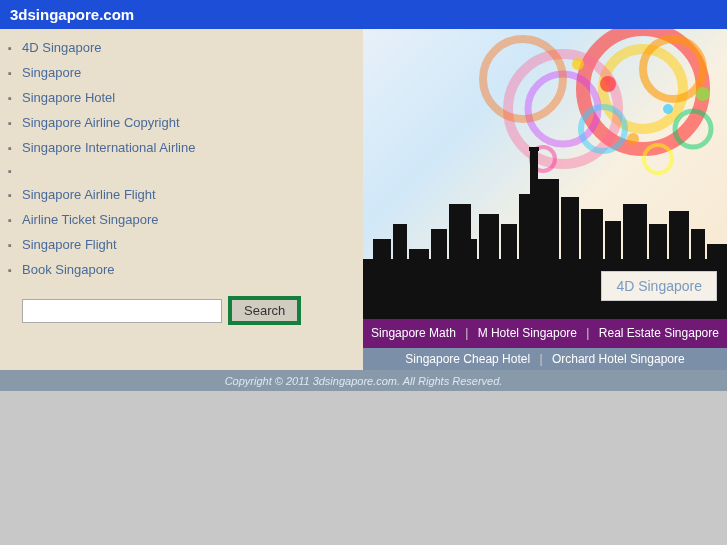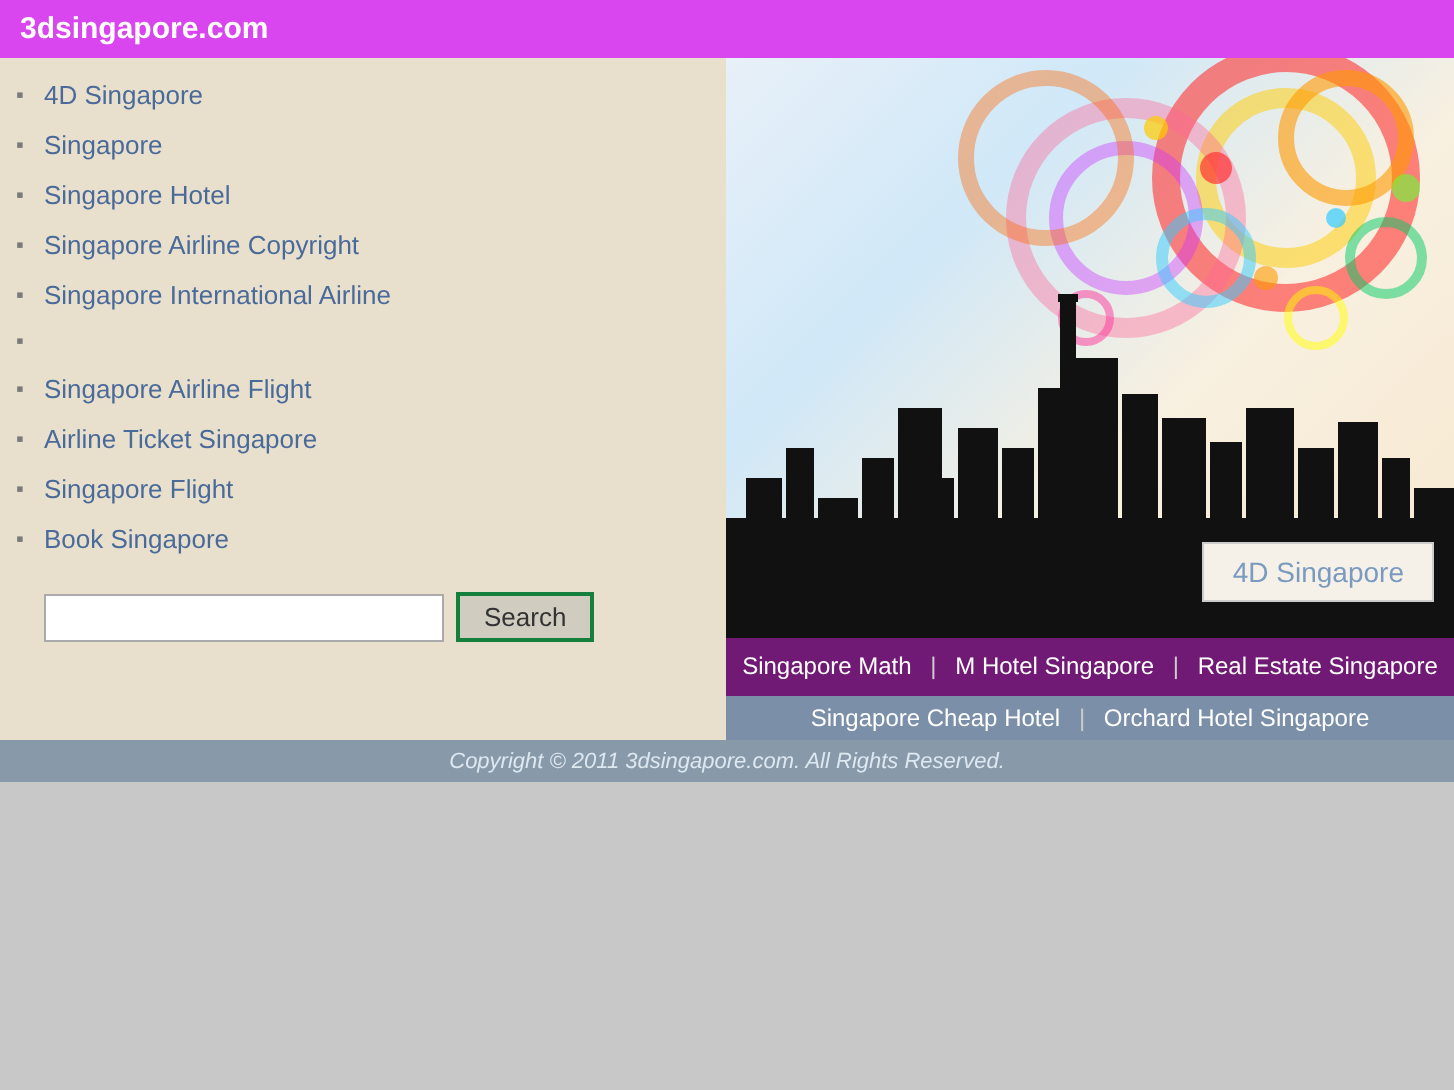--- a/index.html
+++ b/index.html
@@ -9,21 +9,21 @@
       background: #c8c8c8;
       width: 727px;
       min-height: 545px;
     }
     #wrapper {
       width: 727px;
       background: #fff;
     }
     
     #header {
-      background: #d946ef;
+      background: #1d4ed8;
       padding: 6px 10px;
       color: #fff;
       font-size: 15px;
       font-weight: bold;
     }
     
     #main {
       display: flex;
       background: #fff;
     }
@@ -64,21 +64,21 @@
       width: 200px;
       height: 24px;
       border: 1px solid #aaa;
       padding: 2px 4px;
       font-size: 13px;
       background: #fff;
     }
     #search-btn {
       padding: 3px 12px;
       background: #d0ccc0;
-      border: 2px solid #15803d;
+      border: 4px solid #15803d;
       cursor: pointer;
       font-size: 13px;
       color: #333;
     }
     
     #right-panel {
       flex: 1;
       display: flex;
       flex-direction: column;
       background: #f0f0f0;

